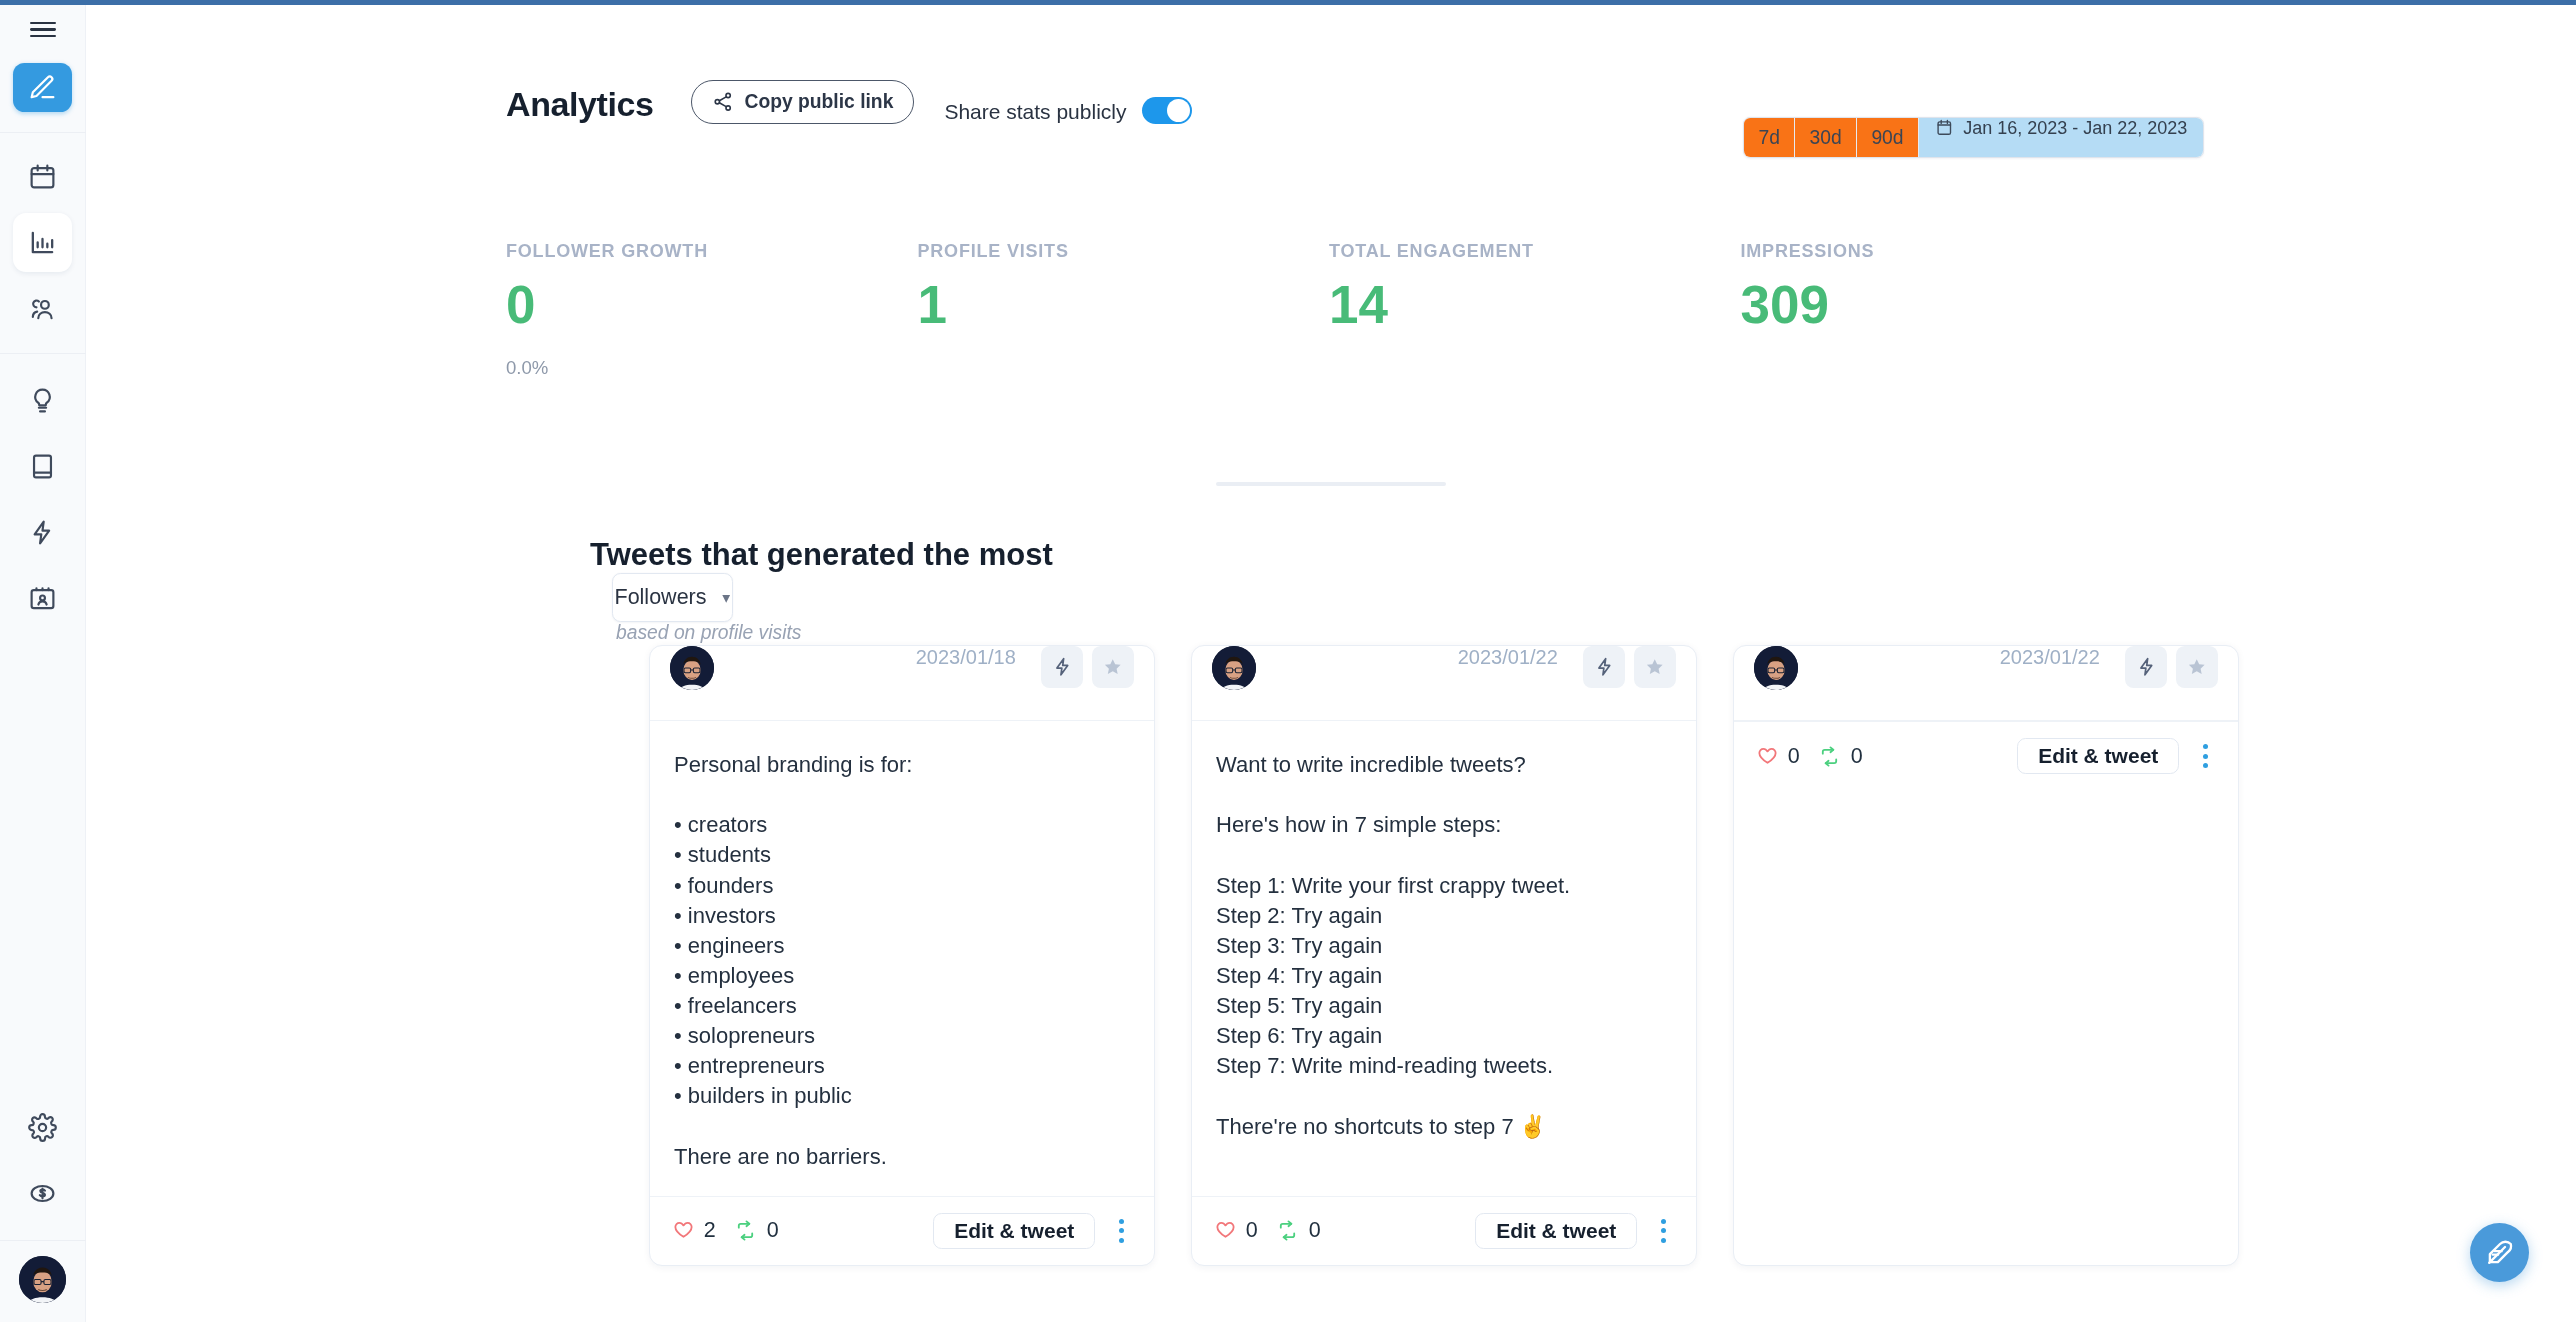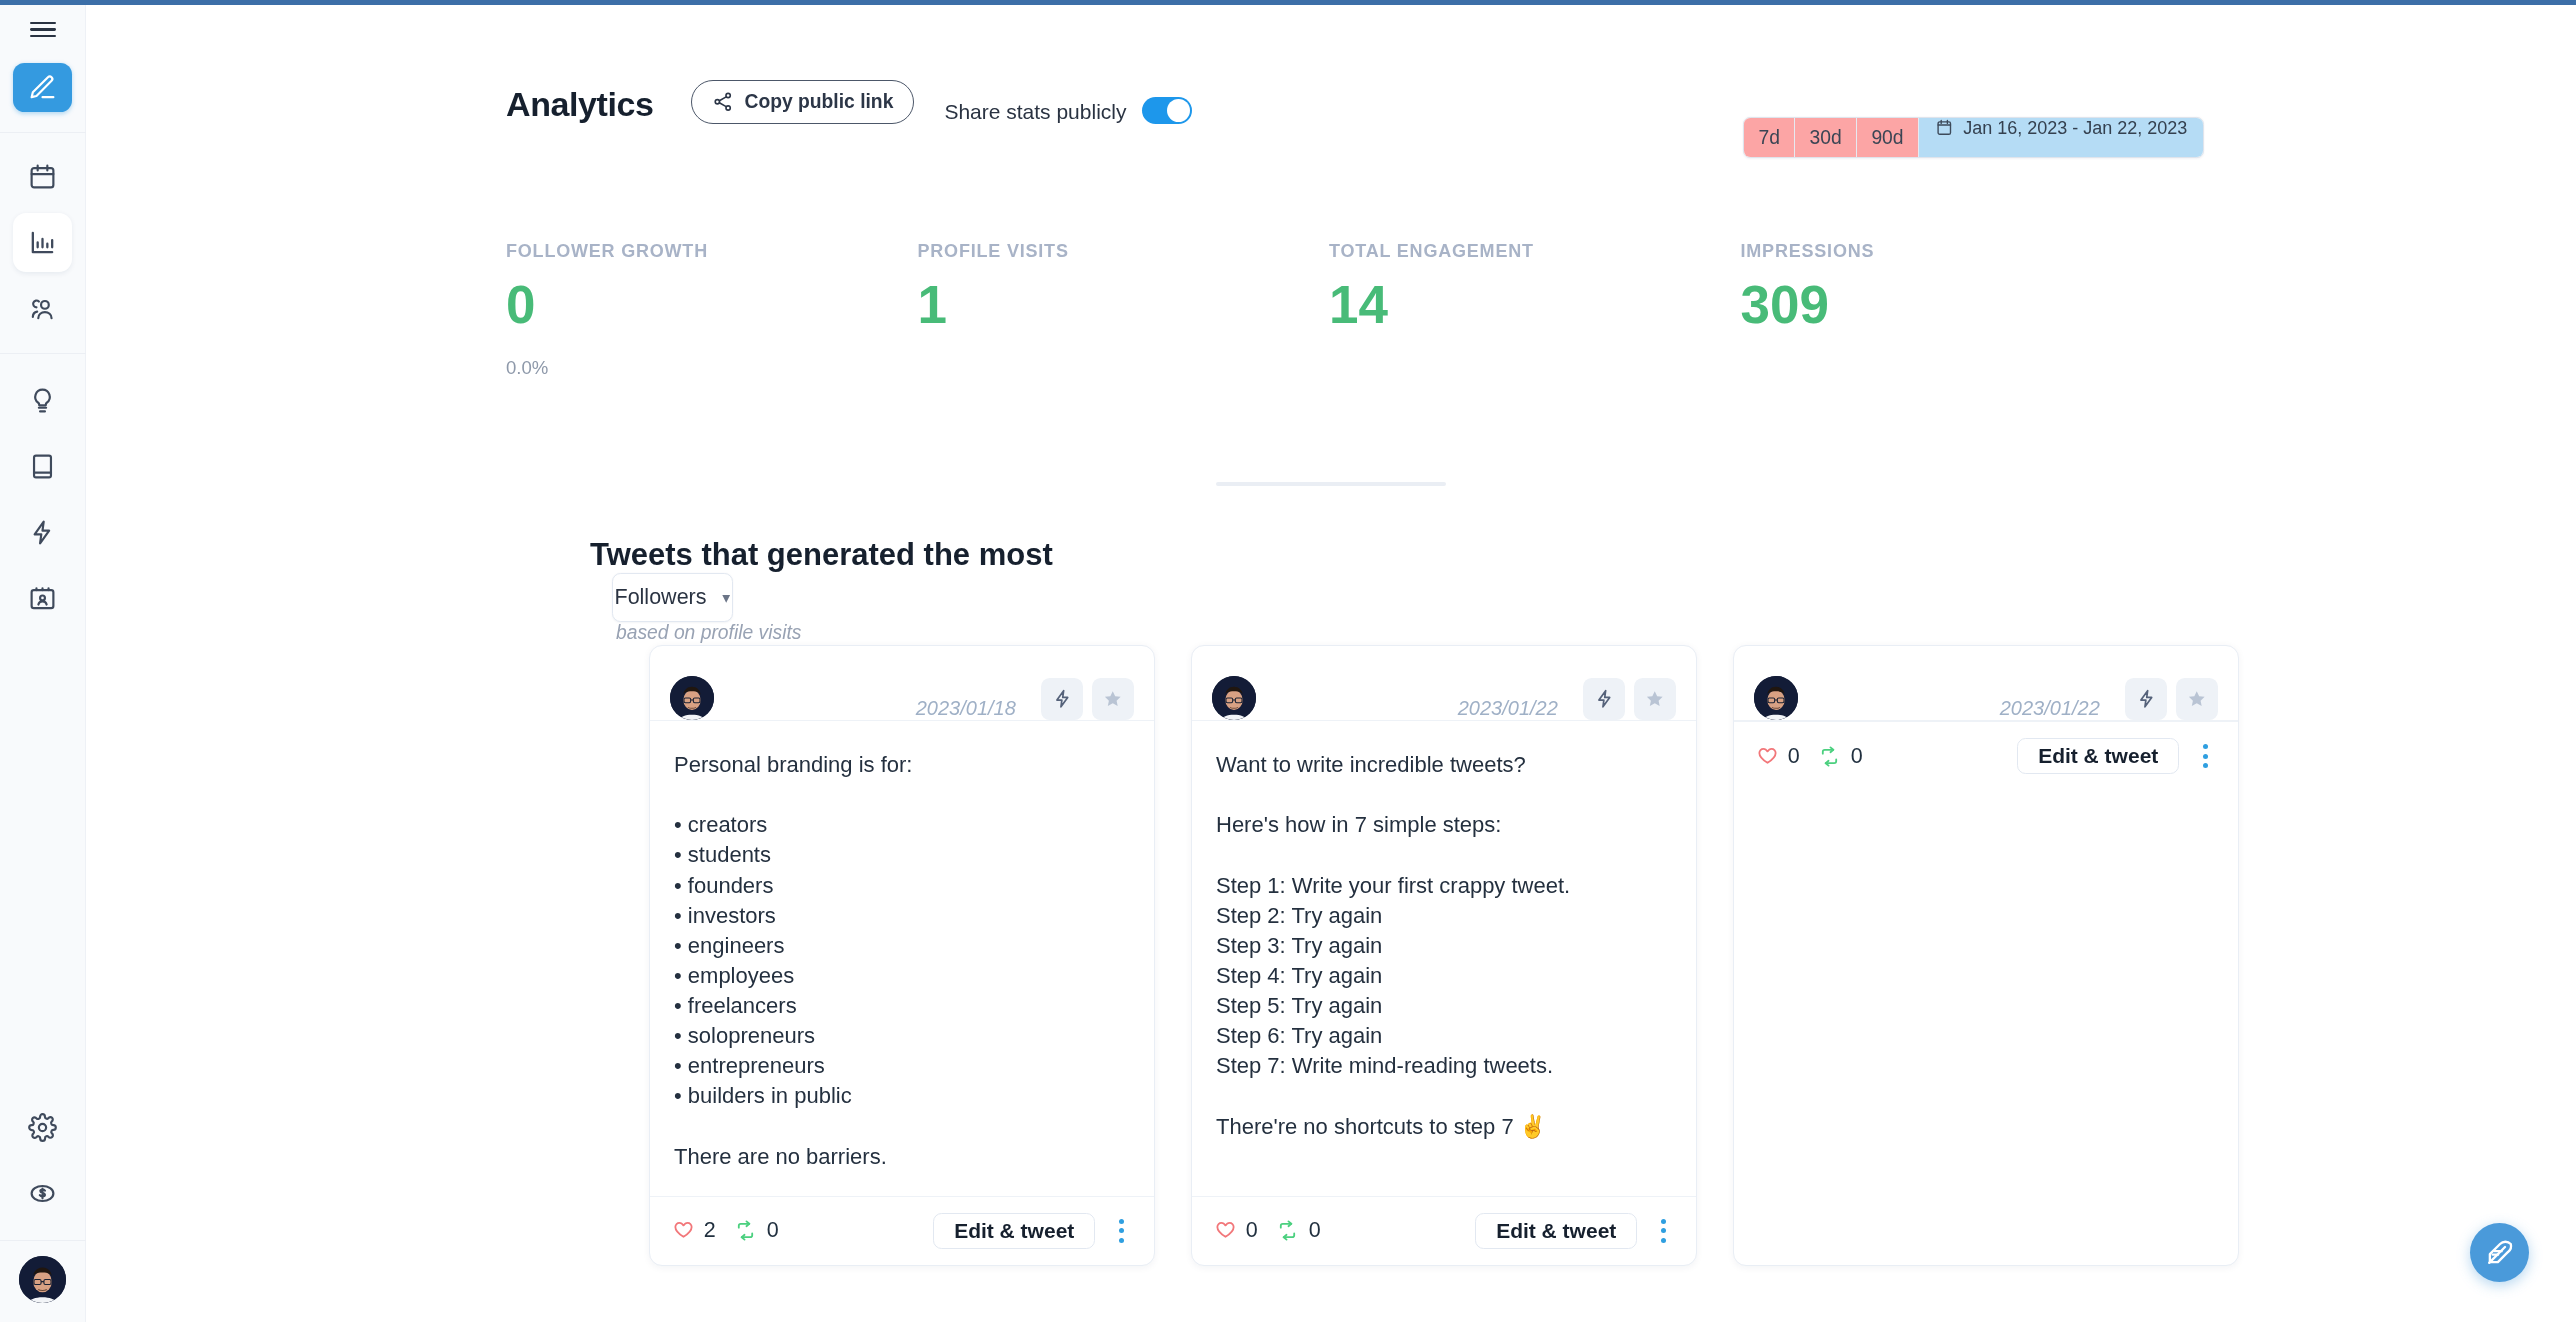--- a/index.html
+++ b/index.html
@@ -105,21 +105,21 @@
   .range-wrap {
     position: absolute; right: 372px; top: 112px;
     display: flex; align-items: stretch;
     border: 0.7px solid #dfe4ec; border-radius: 7.2px; overflow: hidden;
     box-shadow: 0 0.7px 2.1px rgba(20,40,80,0.06);
     background: #fff;
   }
   .range-btn {
     padding: 0 14.3px; min-width: 50px; height: 39px;
     display: flex; align-items: center; justify-content: center;
-    font-size: 19.3px; color: #3b4554; background: #fca5a5;
+    font-size: 19.3px; color: #3b4554; background: #f97316;
     border-right: 0.7px solid #e6eaf1; cursor: pointer;
   }
   .range-date {
     padding: 0 15.7px; height: 39px;
     display: flex; align-items: flex-start; gap: 10px;
     background: #b5dcf5; color: #34404f; font-size: 18px;
     cursor: pointer; white-space: nowrap;
   }
 
   
@@ -177,23 +177,22 @@
     width: 506px;
     background: #fff;
     border: 0.7px solid #e9eef5;
     border-radius: 13px;
     box-shadow: 0 1.4px 7.2px rgba(20,40,80,0.05);
     display: flex; flex-direction: column;
     overflow: hidden;
   }
   .card-head {
     height: 75px; padding: 0 20px;
-    display: flex; align-items: flex-end;
+    display: flex; align-items: flex-start;
     border-bottom: 0.7px solid #eef2f7;
-    font-style: italic;
   }
   .av {
     width: 44px; height: 44px; border-radius: 50%;
     overflow: hidden; background: #131c37; flex: 0 0 auto;
   }
   .head-spacer { flex: 1 1 auto; }
   .card-date { font-size: 20px; color: #9fb0c6; margin-right: 17px; white-space: nowrap; }
   .icon-box {
     width: 42px; height: 42px; border-radius: 8.6px; background: #eef2f7;
     display: flex; align-items: center; justify-content: center;

